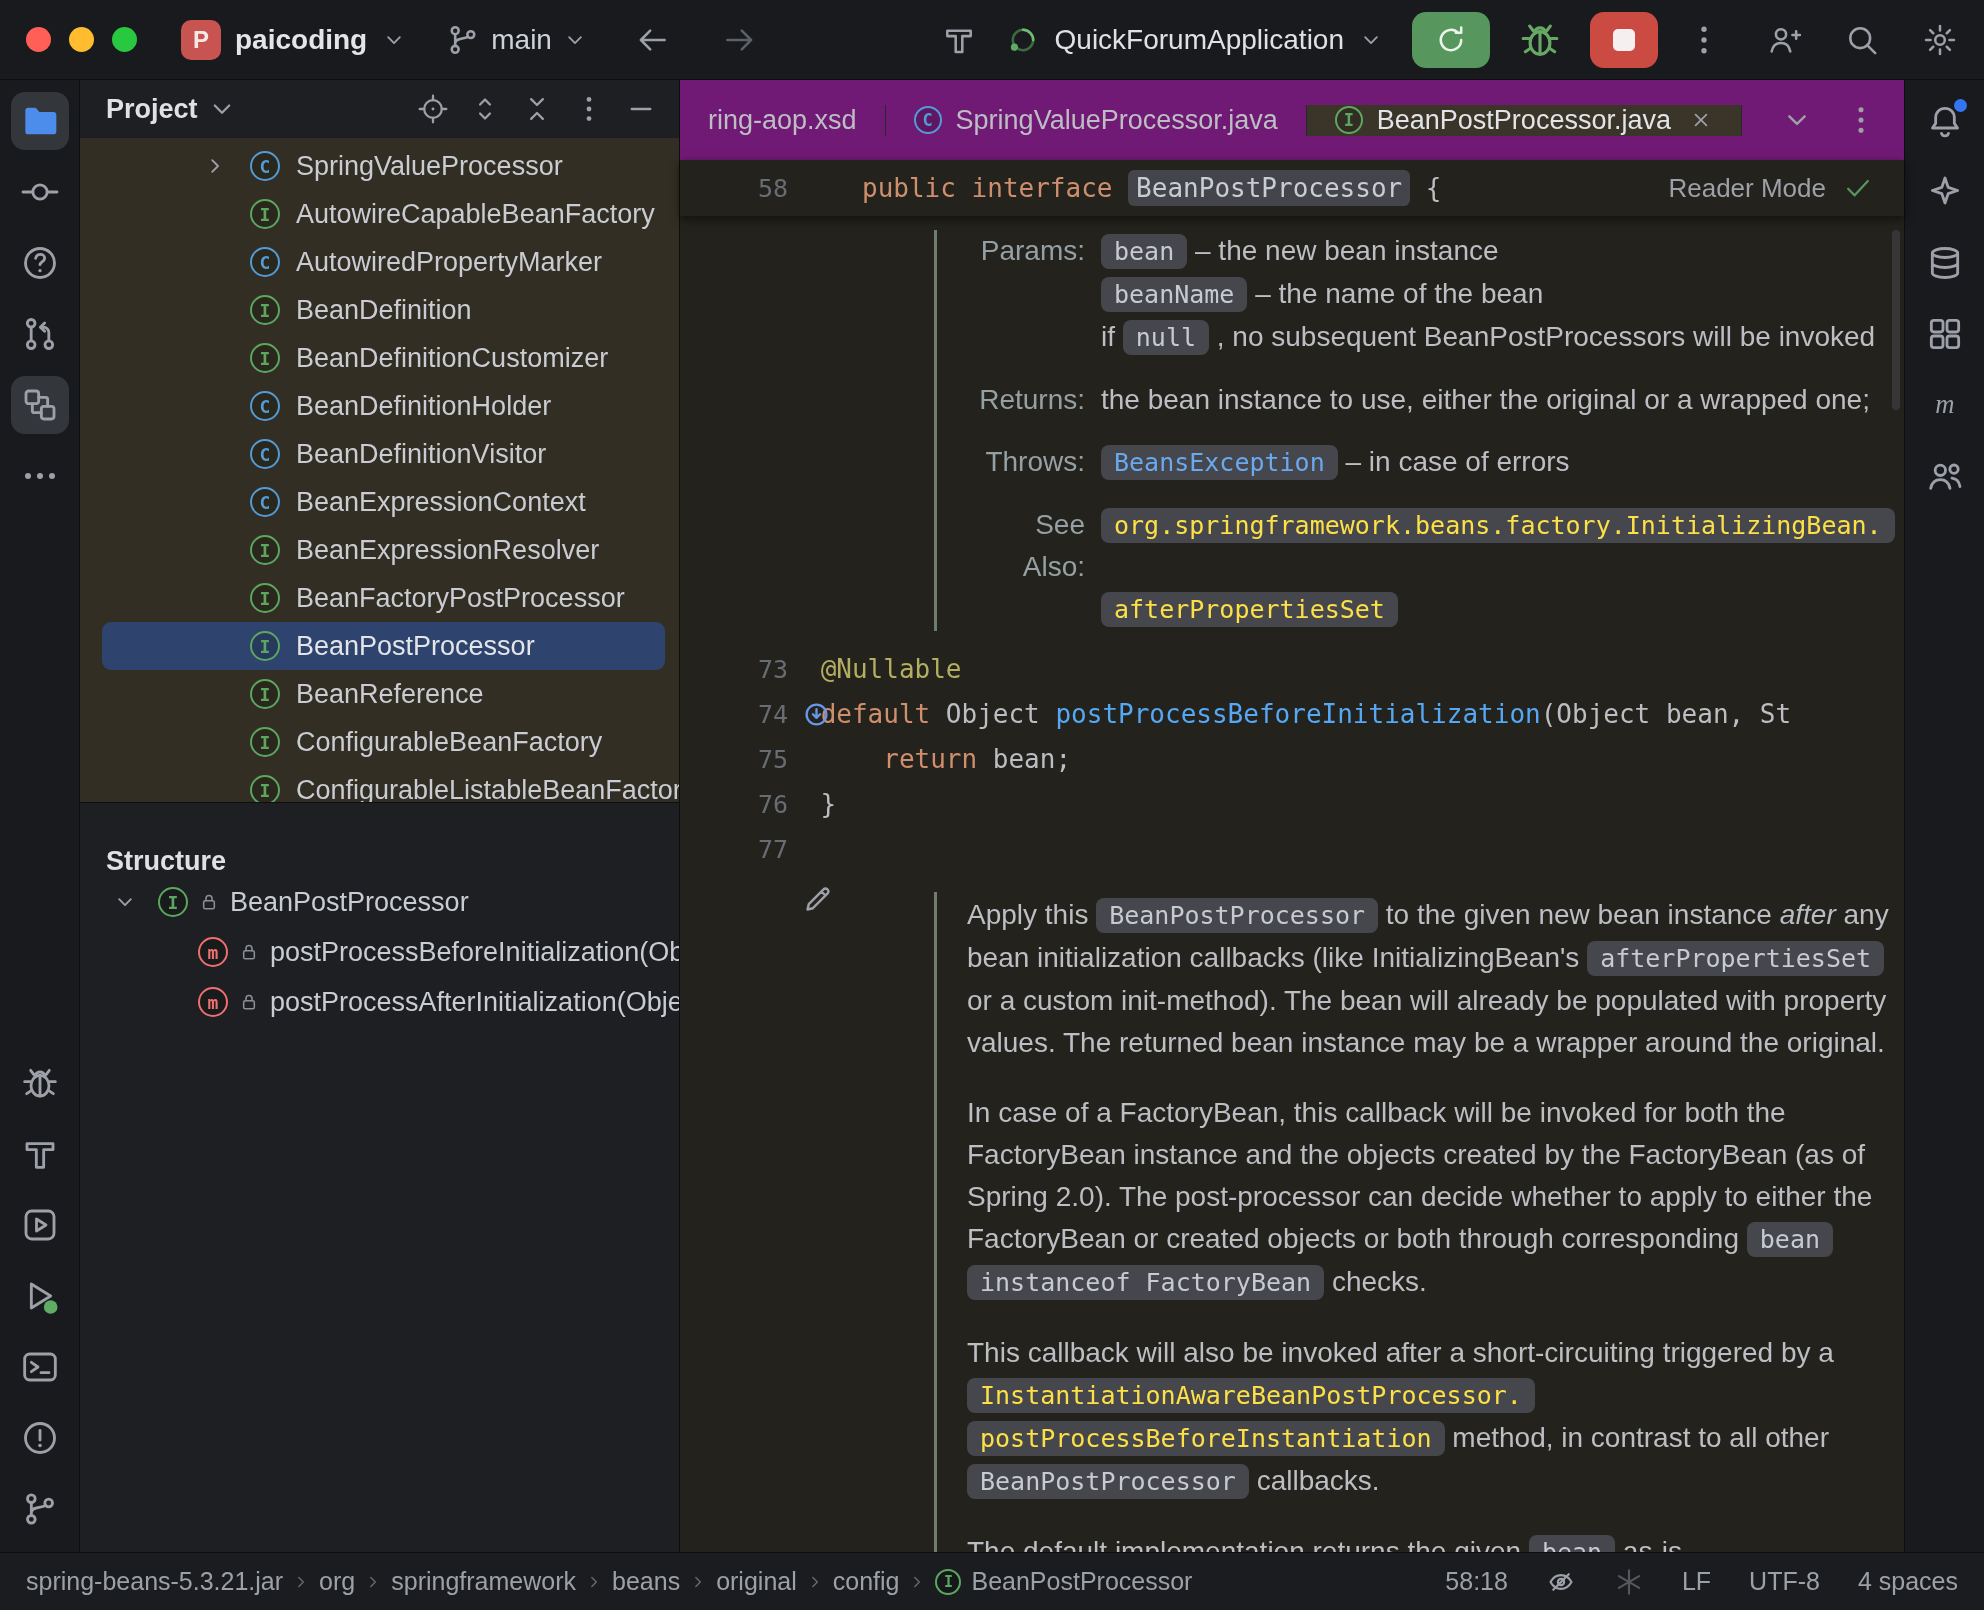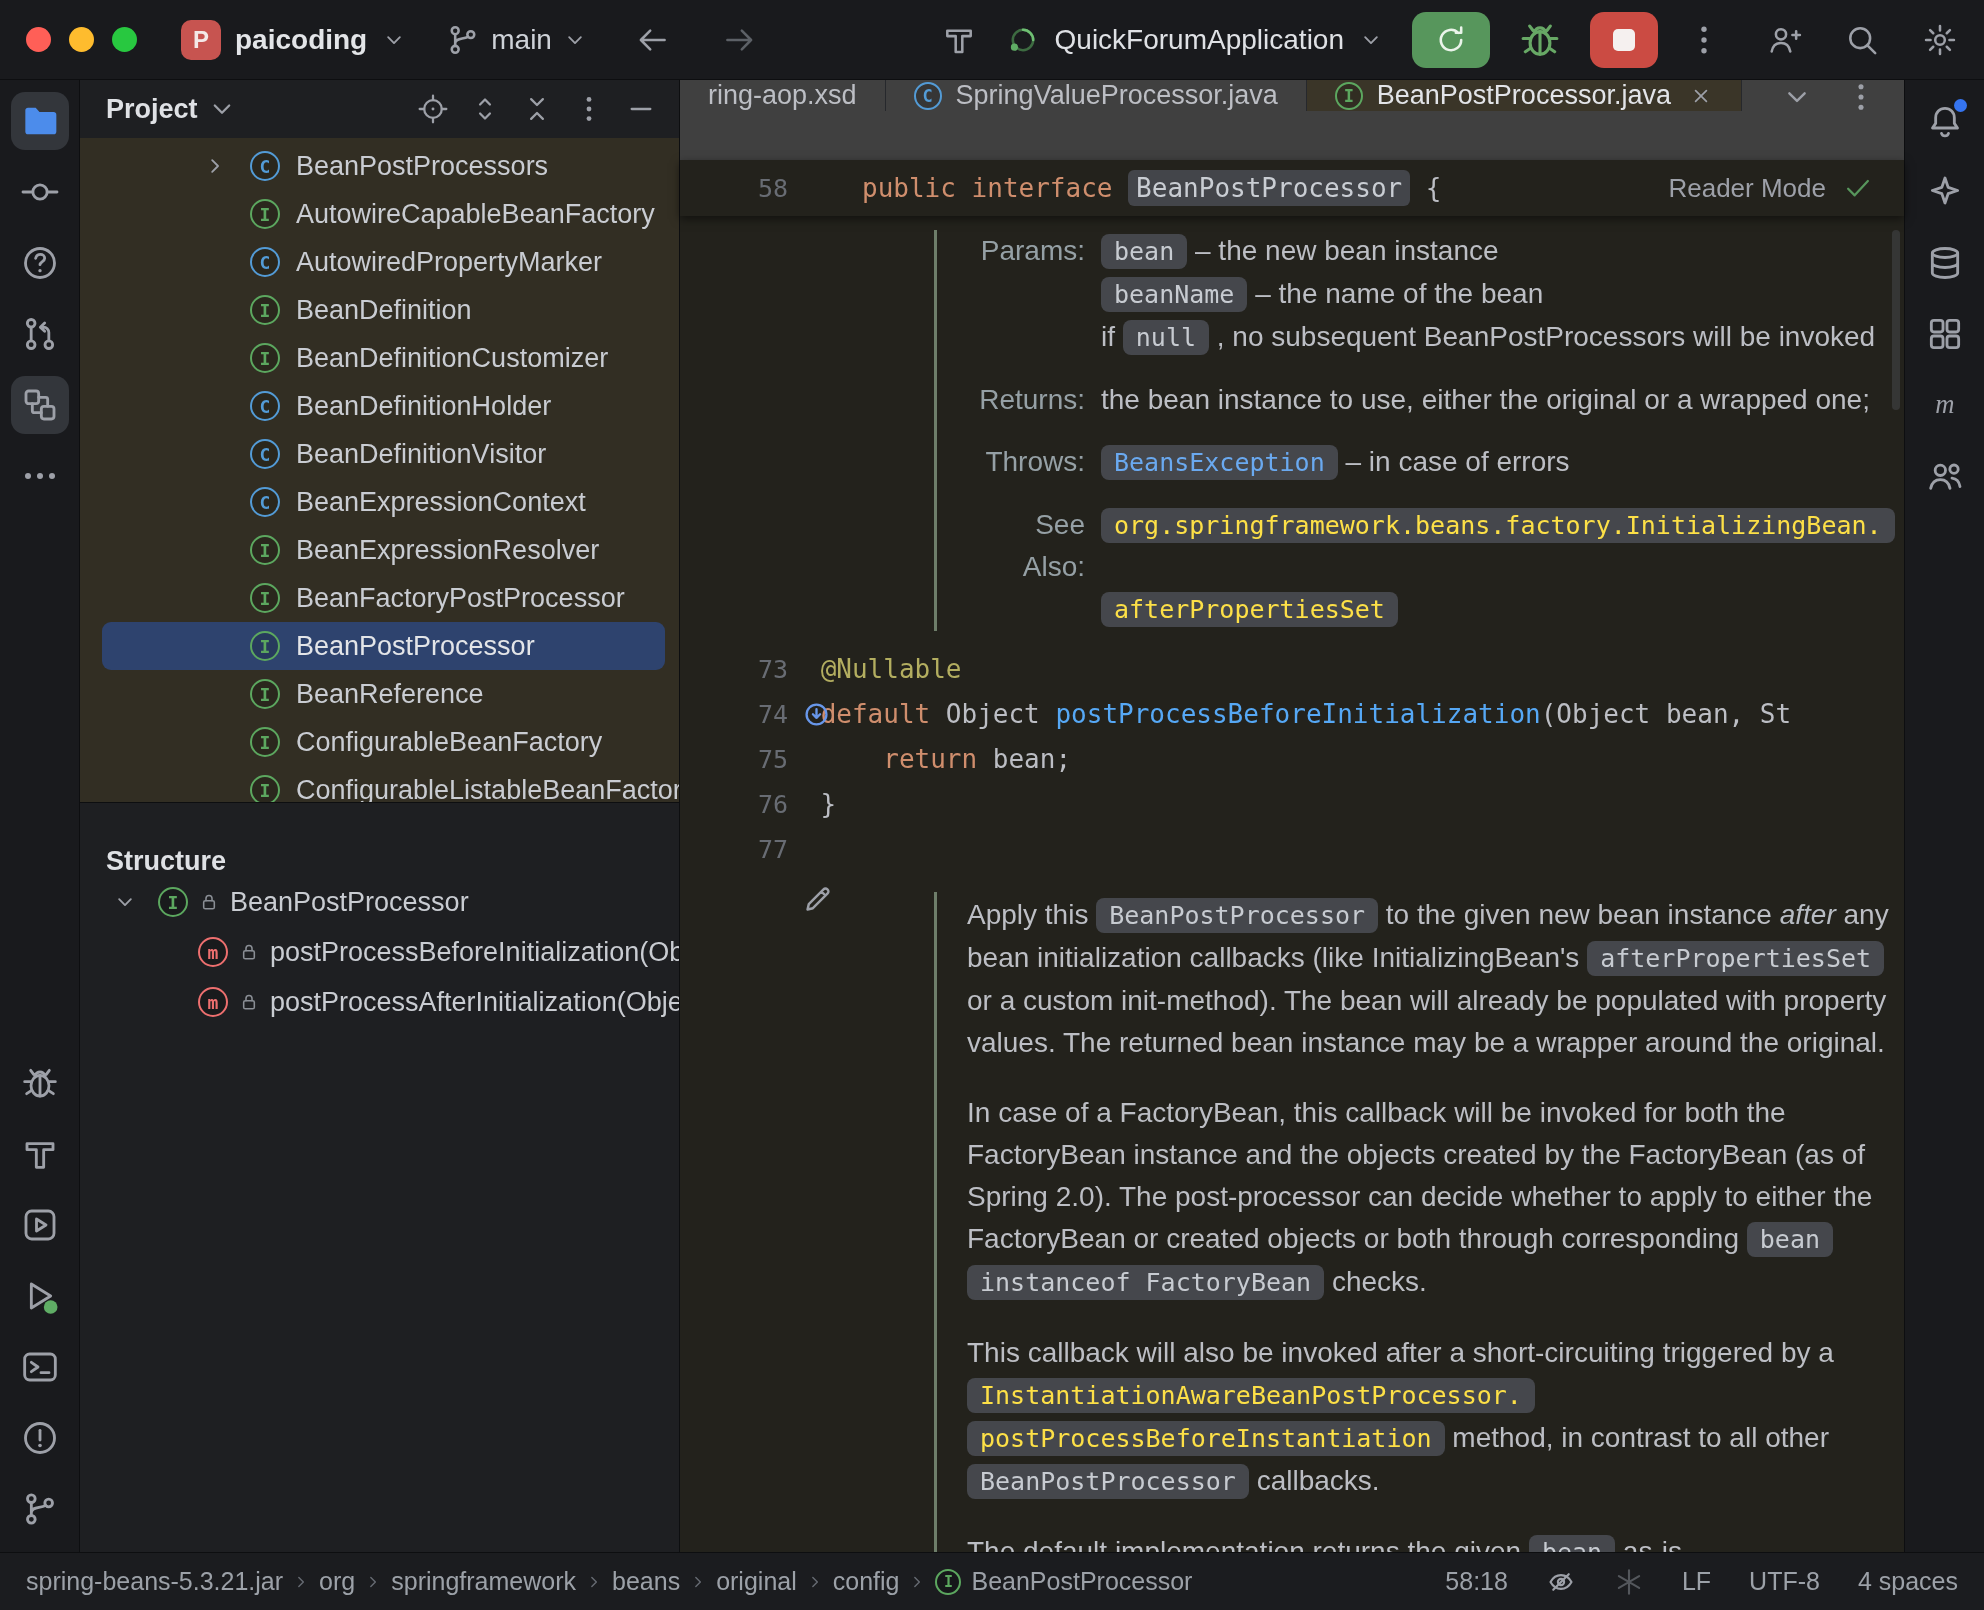--- a/index.html
+++ b/index.html
@@ -60,21 +60,21 @@
   .structhead { height:60px; flex:0 0 60px; display:flex; align-items:flex-end; padding-left:26px; font-size:27px; font-weight:700; color:#dfe1e5; margin-top:14px; }
   .srow { height:50px; display:flex; align-items:center; font-size:27px; color:#c9ccd2; white-space:nowrap; overflow:hidden; position:relative; }
   .srow.root { padding-left:78px; }
   .srow.child { padding-left:118px; }
   .schev { position:absolute; left:32px; }
   .lockic { width:22px; height:22px; margin-left:10px; color:#8a8e95; }
   .srow .tlabel { margin-left:10px; }
 
   
   .editorcol { flex:1; min-width:0; display:flex; flex-direction:column; background:#23221c; position:relative; }
-  .tabbar { height: 80px; flex:0 0 80px; background:#404040; display:flex; align-items:flex-start; }
+  .tabbar { height: 80px; flex:0 0 80px; background:#701a75; display:flex; align-items:center; }
   .tabs { display:flex; }
   .tab { display:flex; align-items:center; gap:14px; padding:0 28px; font-size:27px; color:#bcbec4; border-right:1px solid #26282c; white-space:nowrap; }
   .tab .tabbadge { width:28px; height:28px; font-size:17px; }
   .tab.active { background:#3a3528; color:#e2e4e8; }
   .tabclose { width:24px; height:24px; color:#9da0a8; margin-left:4px; }
   .tabactions { margin-left:auto; display:flex; align-items:center; gap:30px; padding-right:26px; }
   .tabactions .ic { width:34px; height:34px; }
 
   .sticky { height:56px; flex:0 0 56px; background:#23221c; display:flex; align-items:center; position:relative; box-shadow:0 3px 9px rgba(0,0,0,.5); z-index:3; font-family:"DejaVu Sans Mono",monospace; font-size:26px; }
   .sticky .ln { position:absolute; left:0; width:108px; text-align:right; color:#686c73; font-size:25px; }
@@ -388,21 +388,21 @@
           </span>
       </div>
       <div class="ptree">
           <div class="trow">
             <span class="ic tiny tchev">
               <svg viewBox="0 0 24 24" fill="none" stroke="currentColor" stroke-width="1.7" stroke-linecap="round" stroke-linejoin="round">
                 <path d="M9.4 6.6l5.4 5.4-5.4 5.4"></path>
               </svg>
             </span>
             <span class="badge" style="color: rgb(83, 155, 214); border-color: rgb(83, 155, 214);">C</span>
-            <span class="tlabel">BeanPostProcessors</span>
+            <span class="tlabel">SpringValueProcessor</span>
           </div>
           <div class="trow">
             <span class="badge" style="color: rgb(92, 167, 95); border-color: rgb(92, 167, 95);">I</span>
             <span class="tlabel">AutowireCapableBeanFactory</span>
           </div>
           <div class="trow">
             <span class="badge" style="color: rgb(83, 155, 214); border-color: rgb(83, 155, 214);">C</span>
             <span class="tlabel">AutowiredPropertyMarker</span>
           </div>
           <div class="trow">

